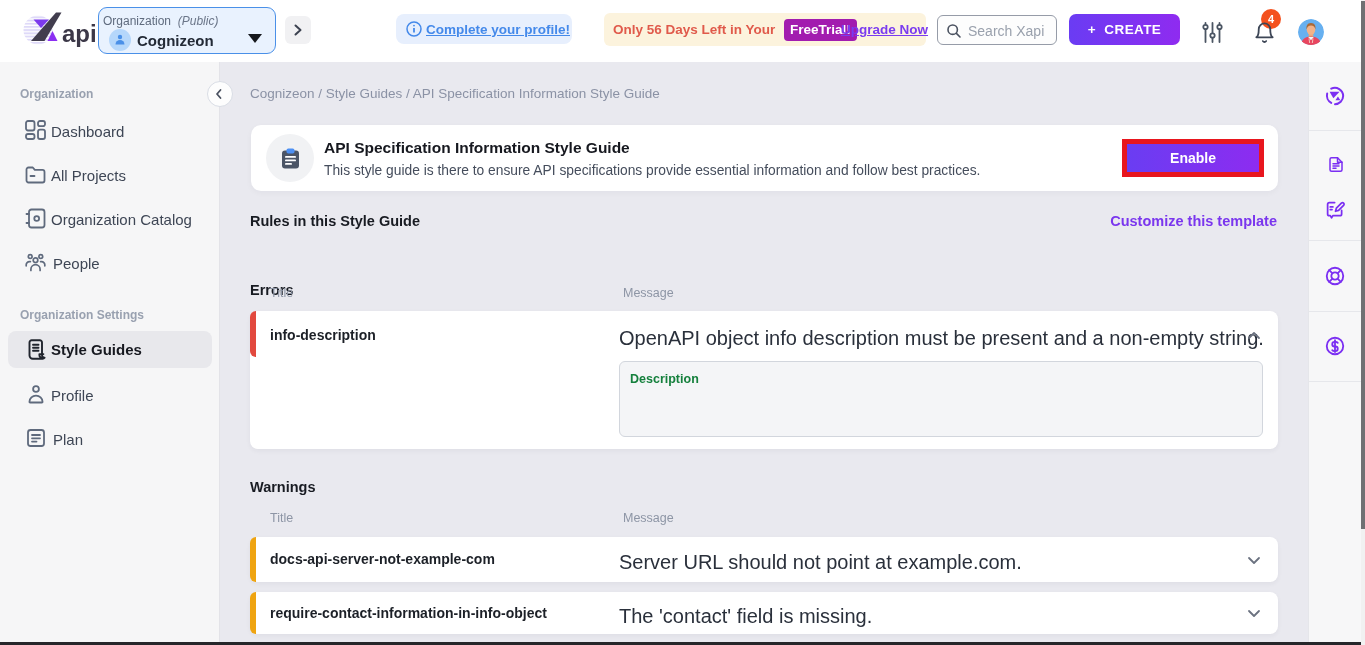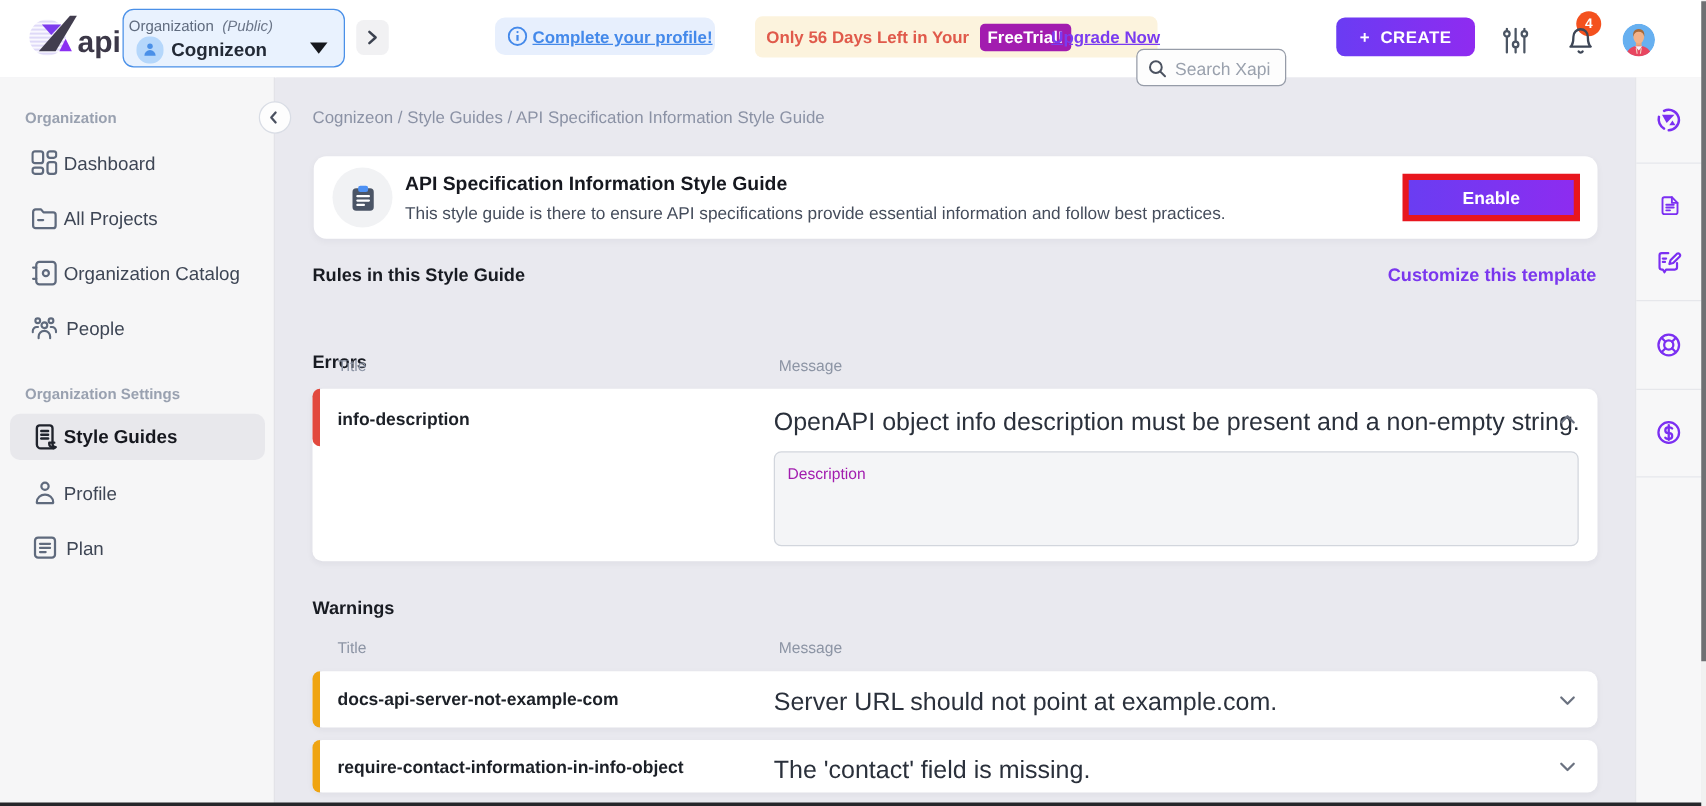--- a/index.html
+++ b/index.html
@@ -17,21 +17,21 @@
 #expandbtn { position:absolute; left:285px; top:16px; width:26px; height:28px; background:#f1f1f3; border-radius:6px; }
 
 #profilepill { position:absolute; left:396px; top:14px; width:176px; height:30px; background:#e7effd; border-radius:8px; }
 #profilepill .txt { position:absolute; left:30px; top:8px; font-size:13.5px; font-weight:bold; color:#4489ea; text-decoration:underline; white-space:nowrap; }
 
 #trialbanner { position:absolute; left:604px; top:13px; width:322px; height:33px; background:#fcf3dd; border-radius:6px; }
 #trialbanner .t1 { position:absolute; left:9px; top:9px; font-size:13.5px; font-weight:bold; color:#e05a4b; white-space:nowrap; }
 #trialbanner .ft { position:absolute; left:162px; top:6px; height:22px; background:#a21caf; border-radius:4px; color:#fff; font-size:13.5px; font-weight:bold; padding:0 6px; line-height:22px; white-space:nowrap;margin-left:18px; }
 #trialbanner .up { position:absolute; left:237px; top:9px; font-size:13.5px; font-weight:bold; color:#7a3bf0; text-decoration:underline; white-space:nowrap; }
 
-#searchbox { position:absolute; left:909px; top:15px; width:120px; height:30px; background:#fdfdfd; border:1px solid #969ca8; border-radius:6px;margin-top:24px; }
+#searchbox { position:absolute; left:937px; top:15px; width:120px; height:30px; background:#fdfdfd; border:1px solid #969ca8; border-radius:6px; }
 #searchbox span { position:absolute; left:30px; top:7px; font-size:14px; color:#9aa1ad; }
 
 #createbtn { position:absolute; left:1069px; top:14px; width:111px; height:31px; border-radius:7px; background:linear-gradient(90deg,#6a3cf3,#8f2bf0); color:#fff; text-align:center; line-height:31px; font-size:13.5px; font-weight:bold; letter-spacing:0.4px; }
 
 #badge { position:absolute; left:1261px; top:9px; width:20px; height:20px; border-radius:50%; background:#f4511e; color:#fff; font-size:11px; font-weight:bold; text-align:center; line-height:20px; }
 
 
 #lsidebar { position:absolute; top:62px; left:0; width:220px; height:583px; background:#f6f6f7; border-right:1px solid #e3e3e8; }
 .sechead { position:absolute; left:20px; font-size:12px; font-weight:bold; color:#99a1b0; }
 .navitem { position:absolute; left:0; width:220px; height:44px; }
@@ -64,21 +64,21 @@
 .colhead-title { position:absolute; left:270px; font-size:12.5px; color:#8d95a5; }
 .colhead-msg { position:absolute; left:623px; font-size:12.5px; color:#8d95a5; }
 
 .rowcard { position:absolute; left:250px; width:1028px; background:#fff; border-radius:8px; box-shadow:0 2px 5px rgba(30,30,60,0.05); }
 .accent { position:absolute; left:250px; width:6px; border-radius:8px 0 0 8px; }
 .rowtitle { position:absolute; left:270px; font-size:14px; font-weight:bold; color:#1c2027; }
 .rowmsg { position:absolute; left:619px; font-size:20px; color:#2a303b; }
 .chev { position:absolute; left:1246px; width:16px; height:16px; }
 
 #descbox { position:absolute; left:619px; top:361px; width:644px; height:76px; background:#f4f5f7; border:1px solid #d2d6dd; border-radius:6px; }
-#descbox .dlabel { position:absolute; left:10px; top:10px; font-size:12.5px; color:#a21caf; }
+#descbox .dlabel { position:absolute; left:10px; top:10px; font-size:12.5px; color:#15803d;font-weight:bold; }
 #descbox .dbody { position:absolute; left:10px; top:32px; width:620px; font-size:13.8px; line-height:16.5px; color:#39404d; }
 
 #botbar { position:absolute; left:0; top:642px; width:1365px; height:3px; background:#26262a; }
 </style>
 </head>
 <body>
 
 <div id="header"></div>
 <div id="main"></div>
 

